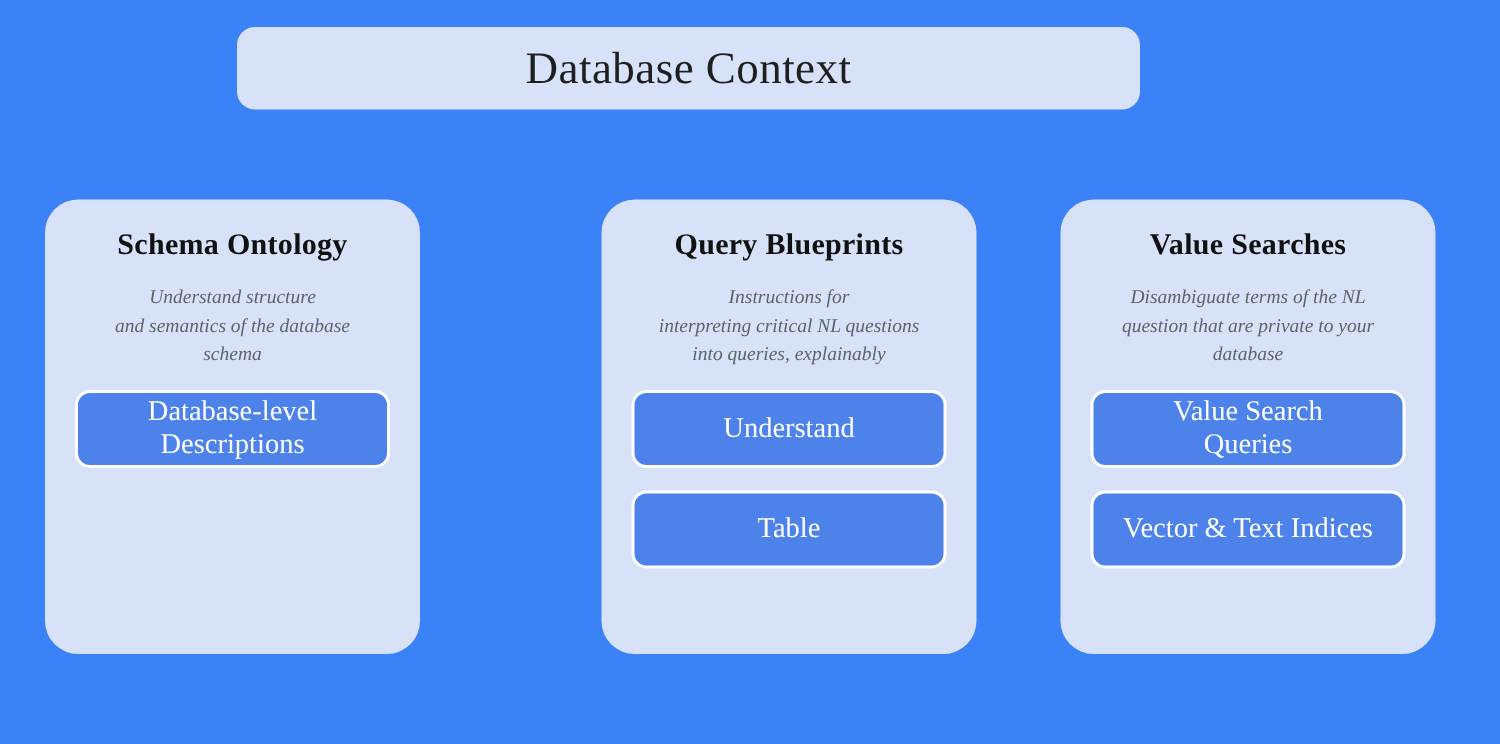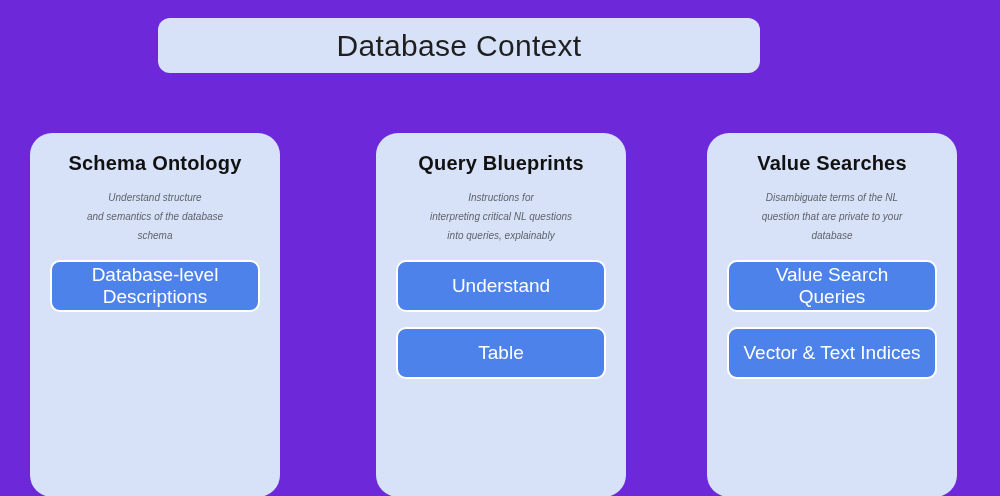--- a/index.html
+++ b/index.html
@@ -5,59 +5,59 @@
   :root{
     --card-bg:#d7e2f9;
     --btn-bg:#4d82eb;
     --title-color:#1f1f1f;
     --desc-color:#5f6368;
   }
   html,body{margin:0;padding:0;background:#fff;}
   .canvas{
     position:relative;
     width:1000px;height:496px;
-    background:#6d28d9;
-    font-family:Liberation Sans, sans-serif;
+    background:#3b82f6;
+    font-family:Liberation Serif, serif;
     overflow:hidden;
   }
   .title-banner{
     position:absolute;
     left:158px;top:18px;
     width:602px;height:55px;
     background:var(--card-bg);
     border-radius:12px;
     display:flex;align-items:center;justify-content:center;
     font-size:30px;
     letter-spacing:0.3px;
     color:var(--title-color);
   }
   .card{
     position:absolute;
     top:133px;
-    width:250px;height:364px;
+    width:250px;height:303px;
     background:var(--card-bg);
     border-radius:22px;
     box-sizing:border-box;
     padding:17px 10px 0;
     text-align:center;
   }
   .card-1{left:30px;}
-  .card-2{left:376px;}
+  .card-2{left:401px;}
   .card-3{left:707px;}
   .card-title{
     font-size:20px;
     font-weight:bold;
     line-height:26px;
     color:#111111;
     letter-spacing:0.2px;
   }
   .card-desc{
     margin-top:12px;
     min-height:57px;
-    font-size:10px;
+    font-size:13px;
     font-style:italic;
     line-height:19px;
     color:var(--desc-color);
     white-space:pre;
   }
   .chip{
     margin:15px 10px 0;
     min-height:48px;
     background:var(--btn-bg);
     border:2px solid #ffffff;

